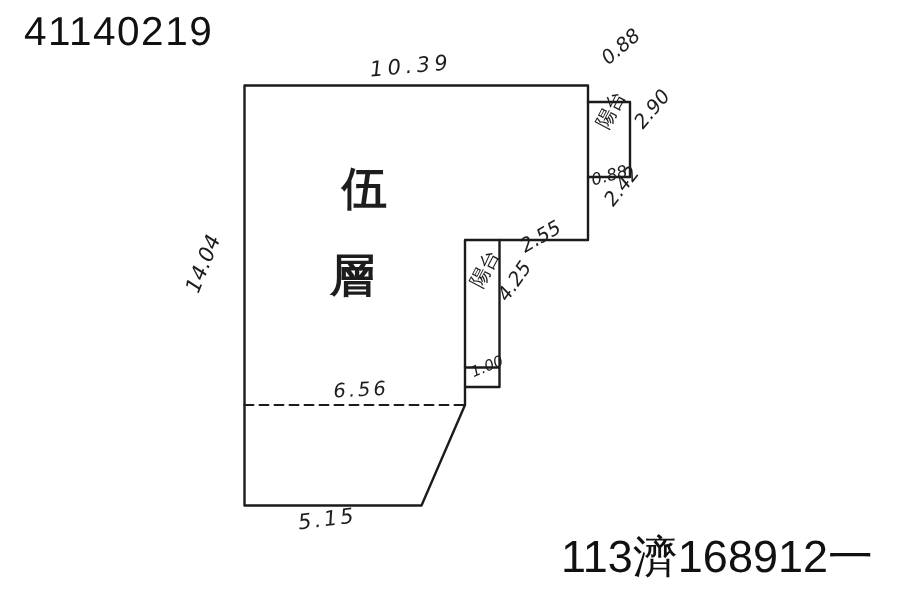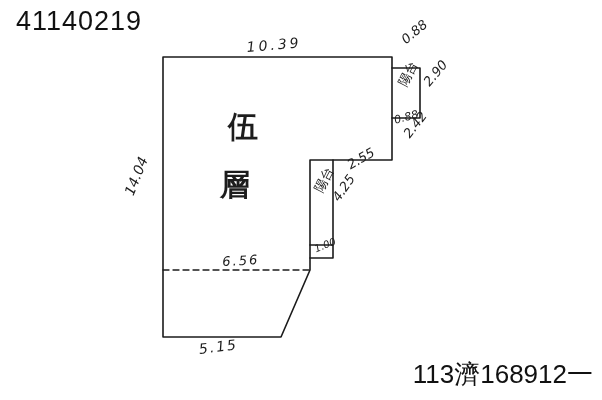--- a/index.html
+++ b/index.html
@@ -16,21 +16,21 @@
   }
 
   
   .printed {
     position: absolute;
     color: #111111;
     font-family: "Liberation Sans", "DejaVu Sans", sans-serif;
     white-space: nowrap;
   }
   .doc-number   { left: 16px; top: 6px;  font-size: 27px; letter-spacing: 1px; }
-  .case-number  { right: 9px; bottom: 8px; font-size: 26px; }
+  .case-number  { right: 20px; bottom: 8px; font-size: 30px; }
 
   
   .hand {
     position: absolute;
     color: #1d1d1d;
     font-family: "DejaVu Sans", sans-serif;
     font-style: italic;
     white-space: nowrap;
     transform-origin: left top;
     line-height: 1;

